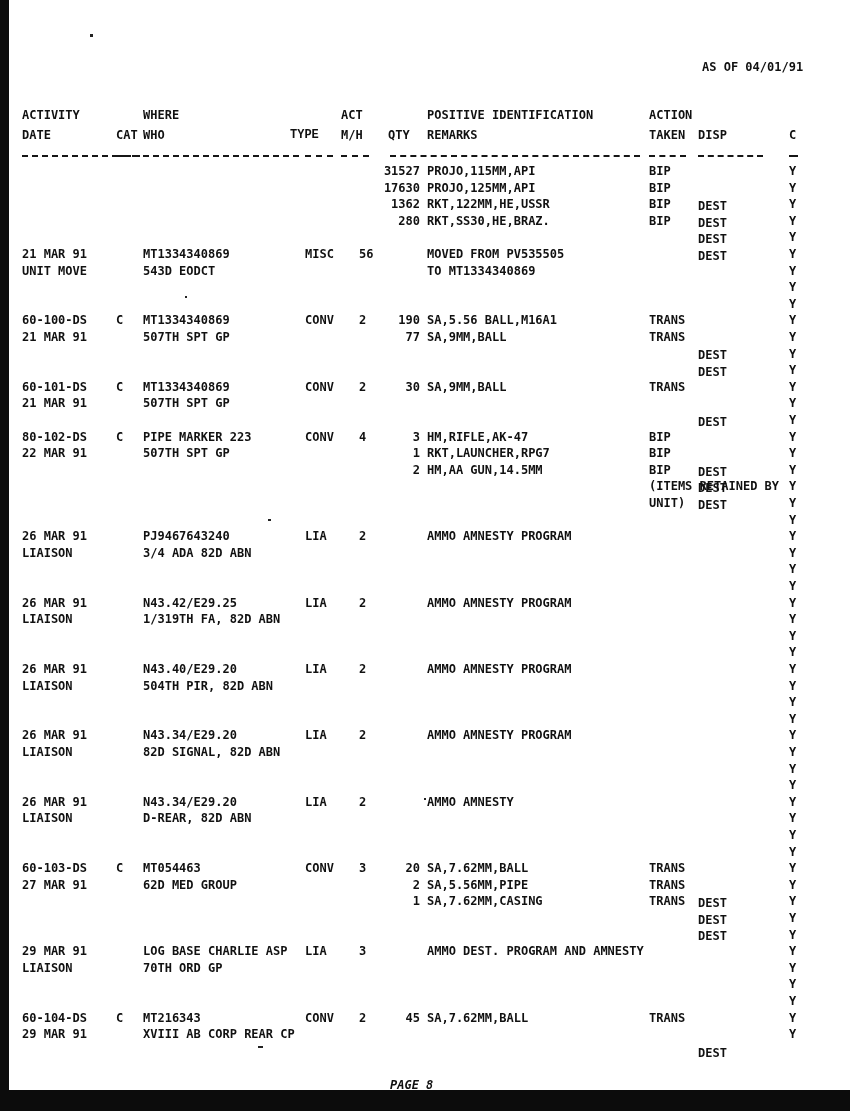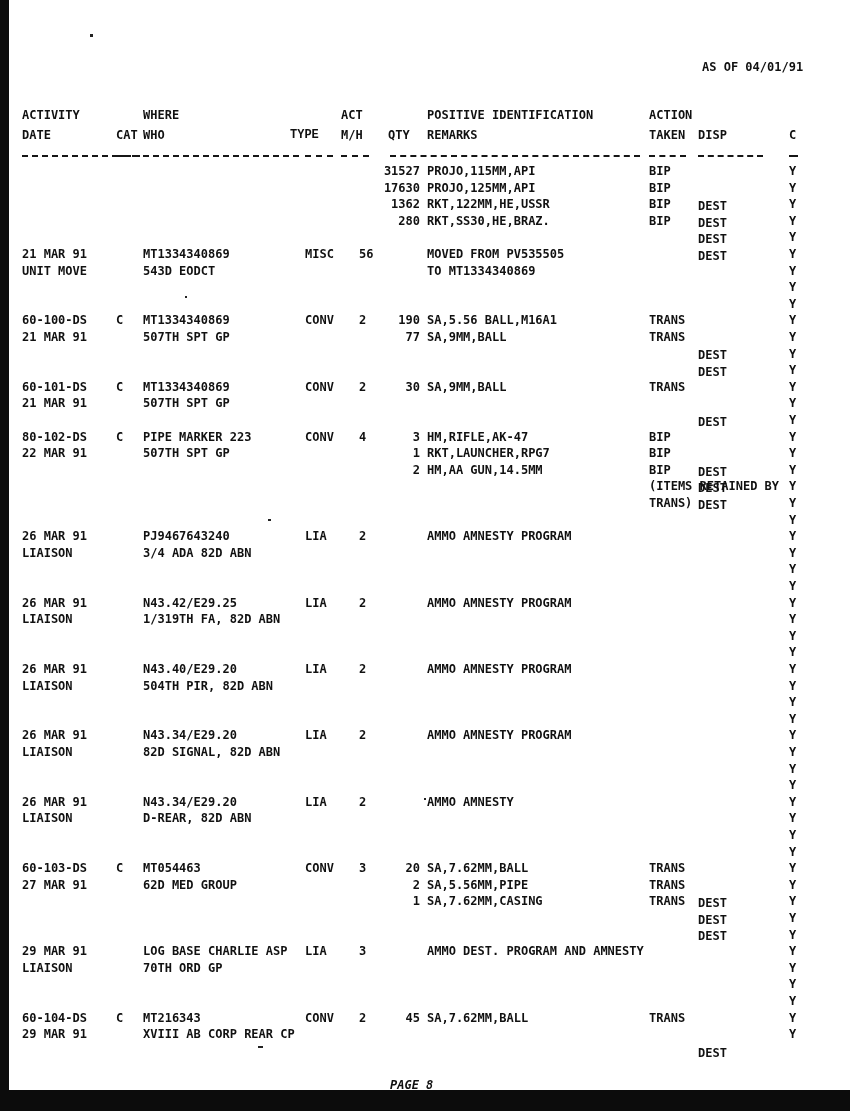--- a/index.html
+++ b/index.html
@@ -205,21 +205,21 @@
         <span class="c-rem">HM,AA GUN,14.5MM</span>
         <span class="c-act">BIP</span>
         <span class="c-disp">DEST</span>
         <span class="c-c">Y</span>
       </div>
       <div class="row" style="top: 315.4px;">
         <span class="c-act">(ITEMS RETAINED BY</span>
         <span class="c-c">Y</span>
       </div>
       <div class="row" style="top: 332px;">
-        <span class="c-act">TRANS)</span>
+        <span class="c-act">UNIT)</span>
         <span class="c-c">Y</span>
       </div>
       <div class="row" style="top: 348.6px;">
         <span class="c-c">Y</span>
       </div>
       <div class="row" style="top: 365.2px;">
         <span class="c-date">26 MAR 91</span>
         <span class="c-who">PJ9467643240</span>
         <span class="c-type">LIA</span>
         <span class="c-mh">2</span>

